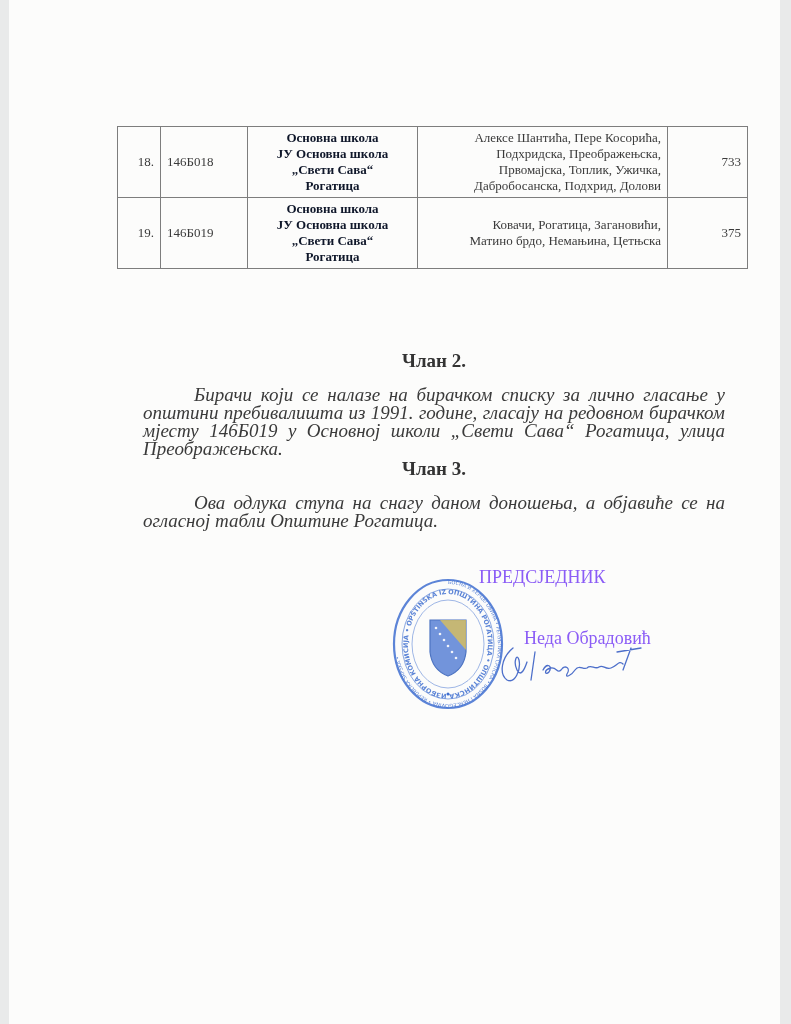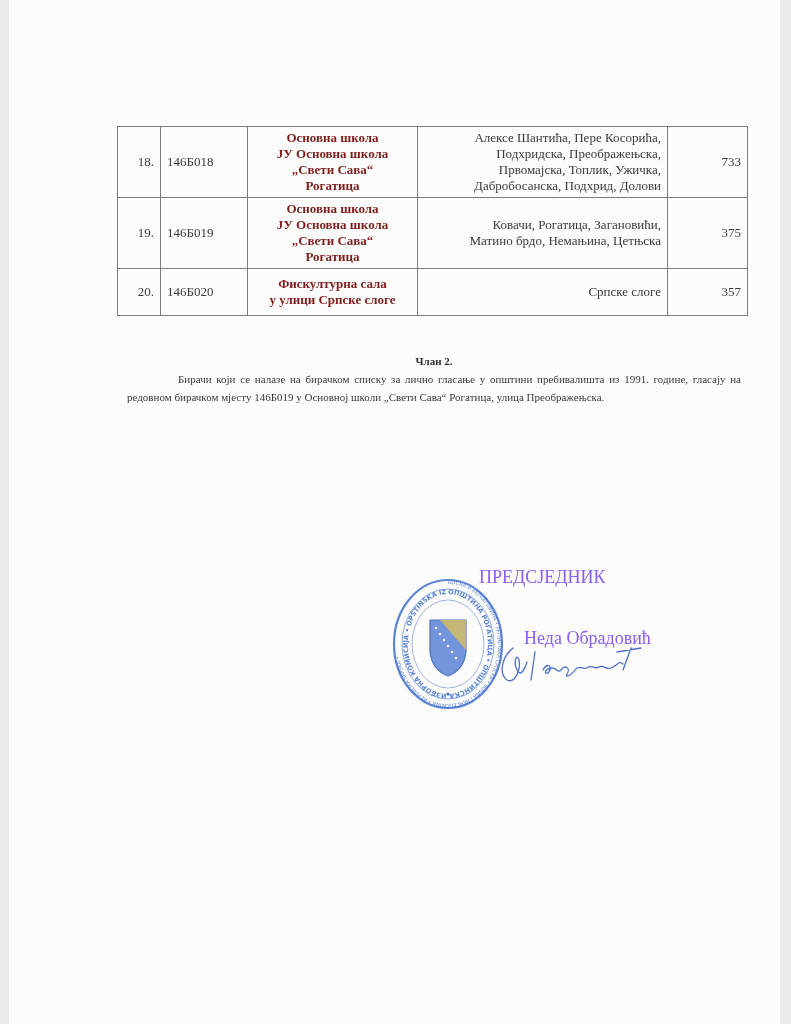--- a/index.html
+++ b/index.html
@@ -18,31 +18,31 @@
       border-collapse: collapse;
       font-size: 13px; line-height: 16px;
     }
     .doc-table td {
       border: 1px solid #7d7d7d;
       padding: 0 6px;
       vertical-align: middle;
     }
     .c-num { width: 30px; height: 70px; text-align: right; }
     .c-code { width: 74px; text-align: left; }
-    .c-place { width: 157px; text-align: center; font-weight: bold; color: #7f1d1d; }
+    .c-place { width: 157px; text-align: center; font-weight: bold; color: #0f172a; }
     .c-streets { width: 237px; text-align: right; }
     .c-count { width: 67px; text-align: right; }
     tr.r20 td { height: 46px; }
 
     .section {
       position: absolute; left: 118px; width: 614px;
-      font-size: 11px; line-height: 18px;
+      font-size: 19px; line-height: 18px;
     }
     .art-title { text-align: center; font-weight: bold; color: #333; }
-    .para { text-align: justify; text-indent: 51px; margin: 0; }
+    .para { text-align: justify; text-indent: 51px; margin: 16px; font-style: italic; }
 
     .sig-line {
       position: absolute; font-size: 18px; text-transform: none;
       color: #8b5cf6; white-space: nowrap;
     }
 
     .stamp {
       position: absolute; left: 383px; top: 578px; width: 112px; height: 132px;
     }
     .signature {
@@ -81,40 +81,32 @@
           <div>ЈУ Основна школа</div>
           <div>„Свети Сава“</div>
           <div>Рогатица</div>
         </td>
         <td class="c-streets">
           <div>Ковачи, Рогатица, Загановићи,</div>
           <div>Матино брдо, Немањина, Цетњска</div>
         </td>
         <td class="c-count">375</td>
       </tr>
-      <tr class="r20">
-        <td class="c-num" style="height:46px">20.</td>
-        <td class="c-code">146Б020</td>
-        <td class="c-place">
-          <div>Фискултурна сала</div>
-          <div>у улици Српске слоге</div>
-        </td>
-        <td class="c-streets">
-          <div>Српске слоге</div>
-        </td>
-        <td class="c-count">357</td>
-      </tr>
     </tbody>
   </table>
 
   <div class="section" style="top:352px;">
     <div class="art-title">Члан 2.</div>
     <p class="para">Бирачи који се налазе на бирачком списку за лично гласање у општини пребивалишта из 1991. године, гласају на редовном бирачком мјесту  146Б019 у Основној школи „Свети Сава“ Рогатица, улица Преображењска.</p>
   </div>
 
+  <div class="section" style="top:460px;">
+    <div class="art-title">Члан 3.</div>
+    <p class="para">Ова одлука ступа на снагу даном доношења, а објавиће се на огласној табли Општине Рогатица.</p>
+  </div>
 
   <svg class="stamp" viewBox="0 0 112 132">
     <ellipse cx="56" cy="66" rx="54" ry="64" fill="none" stroke="#3f6fd0" stroke-width="2.2" opacity="0.85"></ellipse>
     <ellipse cx="56" cy="66" rx="46" ry="55" fill="none" stroke="#3f6fd0" stroke-width="1" opacity="0.6"></ellipse>
     <ellipse cx="56" cy="66" rx="36" ry="44" fill="none" stroke="#3f6fd0" stroke-width="1" opacity="0.5"></ellipse>
     <defs>
       <path id="outerPath" d="M 56 6 A 50 60 0 1 1 55.9 6"></path>
       <path id="innerPath" d="M 56 16 A 40 50 0 1 1 55.9 16"></path>
     </defs>
     <text font-size="5" fill="#3f6fd0" font-family="DejaVu Sans, sans-serif" opacity="0.85">

